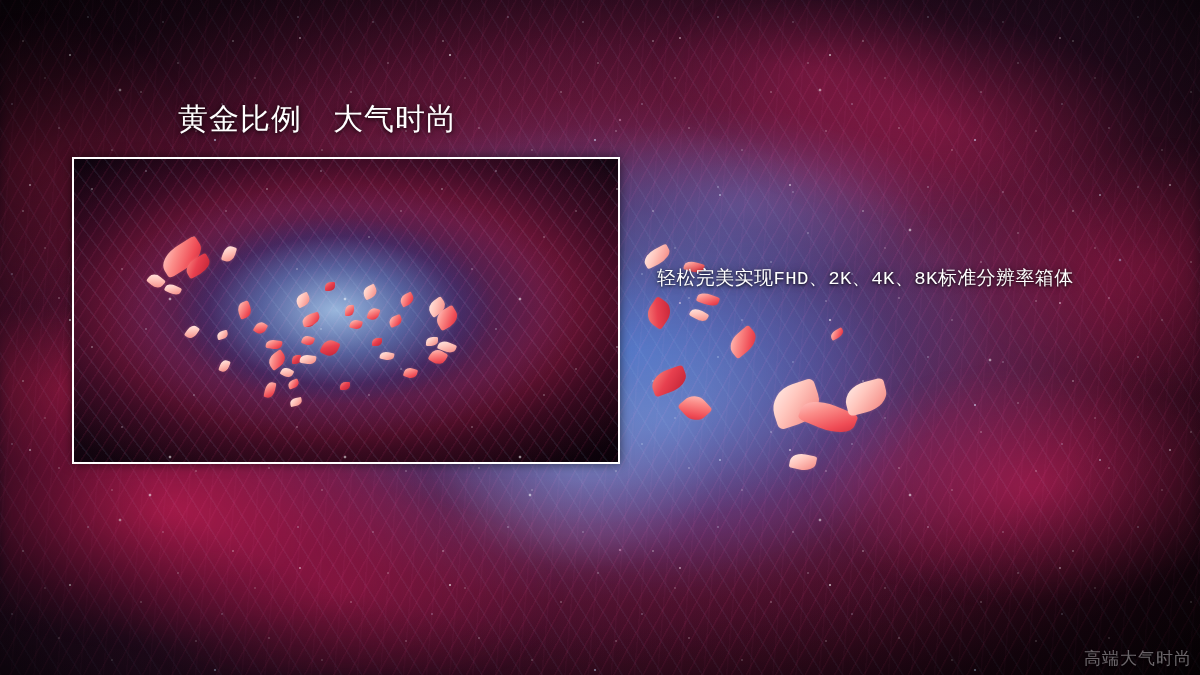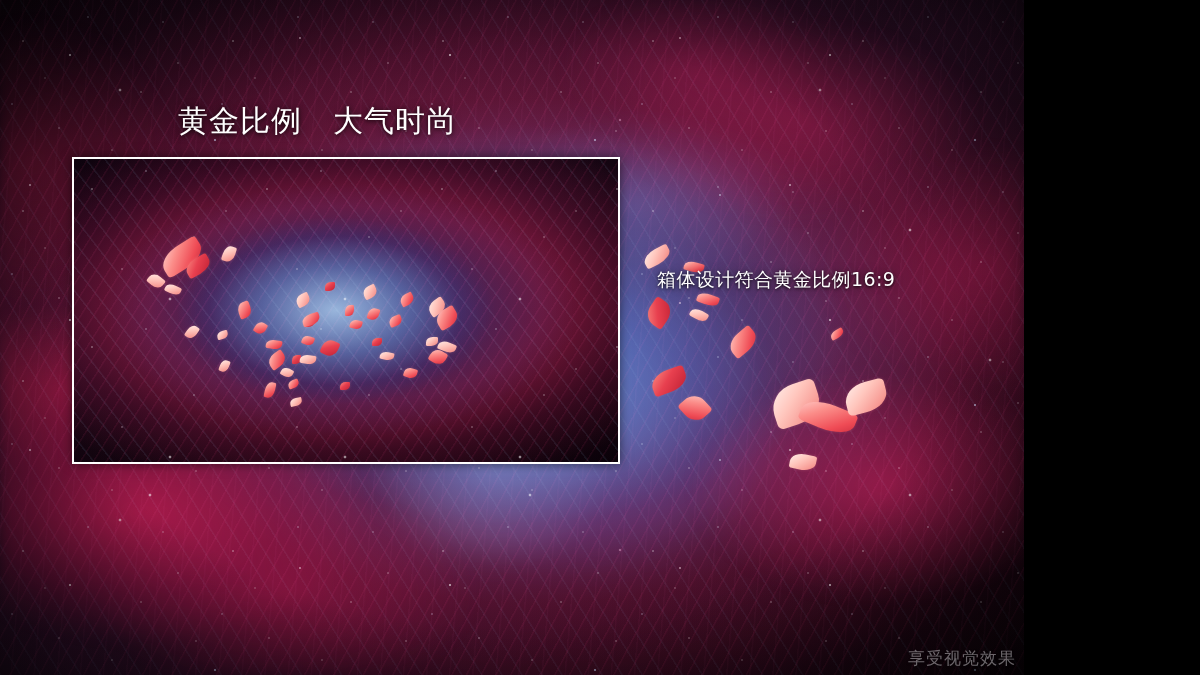--- a/index.html
+++ b/index.html
@@ -5,24 +5,25 @@
   html, body {
     margin: 0;
     padding: 0;
     background: #000;
   }
   body {
     font-family: "DejaVu Sans", "Liberation Sans", sans-serif;
   }
   .slide {
     position: relative;
-    width: 1024px;
+    width: 1200px;
     height: 675px;
     overflow: hidden;
     background: #120610;
+    font-family: Liberation Mono, monospace;
   }
 
   
   .bg-layer {
     position: absolute;
     inset: 0;
     pointer-events: none;
   }
   .bg-base {
     background:
@@ -285,18 +286,18 @@
           <div class="petal pale" style="left: 364px; top: 183px; width: 18px; height: 10px; transform: rotate(22deg);"></div>
           <div class="petal" style="left: 330px; top: 209px; width: 13px; height: 10px; transform: rotate(18deg);"></div>
           <div class="petal pale" style="left: 216px; top: 239px; width: 12px; height: 8px; transform: rotate(-12deg);"></div>
           <div class="petal deep" style="left: 266px; top: 223px; width: 10px; height: 8px; transform: rotate(0deg);"></div>
           <div class="petal pale" style="left: 146px; top: 201px; width: 9px; height: 12px; transform: rotate(20deg);"></div>
         </div>
     </div>
   </div>
 
   <div class="body-text">
-    <div class="body-line">箱体设计符合黄金比例16:9</div>
+    <div class="body-line">轻松完美实现FHD、2K、4K、8K标准分辨率箱体</div>
   </div>
 
-  <div class="watermark">享受视觉效果</div>
+  <div class="watermark">高端大气时尚</div>
 
 </div>
 
 </body></html>

